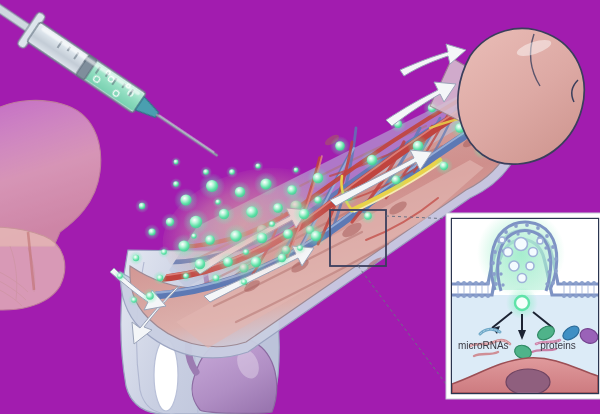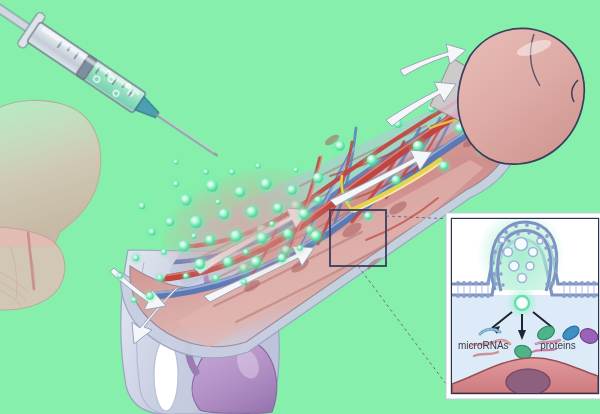--- a/index.html
+++ b/index.html
@@ -1,17 +1,17 @@
 <!DOCTYPE html>
 <html><head>
 <meta charset="utf-8">
 <style>
   html,body{margin:0;padding:0;background:#ffffff;}
   body{font-family:"Liberation Sans", sans-serif;}
-  #stage{position:relative;width:600px;height:414px;overflow:hidden;background:#86efac;}
+  #stage{position:relative;width:600px;height:414px;overflow:hidden;background:#a21caf;}
   #stage svg{display:block;position:absolute;left:0;top:0;}
   .lbl{font-family:"Liberation Sans", sans-serif;font-size:10px;fill:#3c3c46;}
 </style>
 </head>
 <body>
 
 <div id="stage">
 <svg width="600" height="414" viewBox="0 0 600 414" xmlns="http://www.w3.org/2000/svg">
   <defs>
     <radialGradient id="gExo" cx="38%" cy="34%" r="68%">

